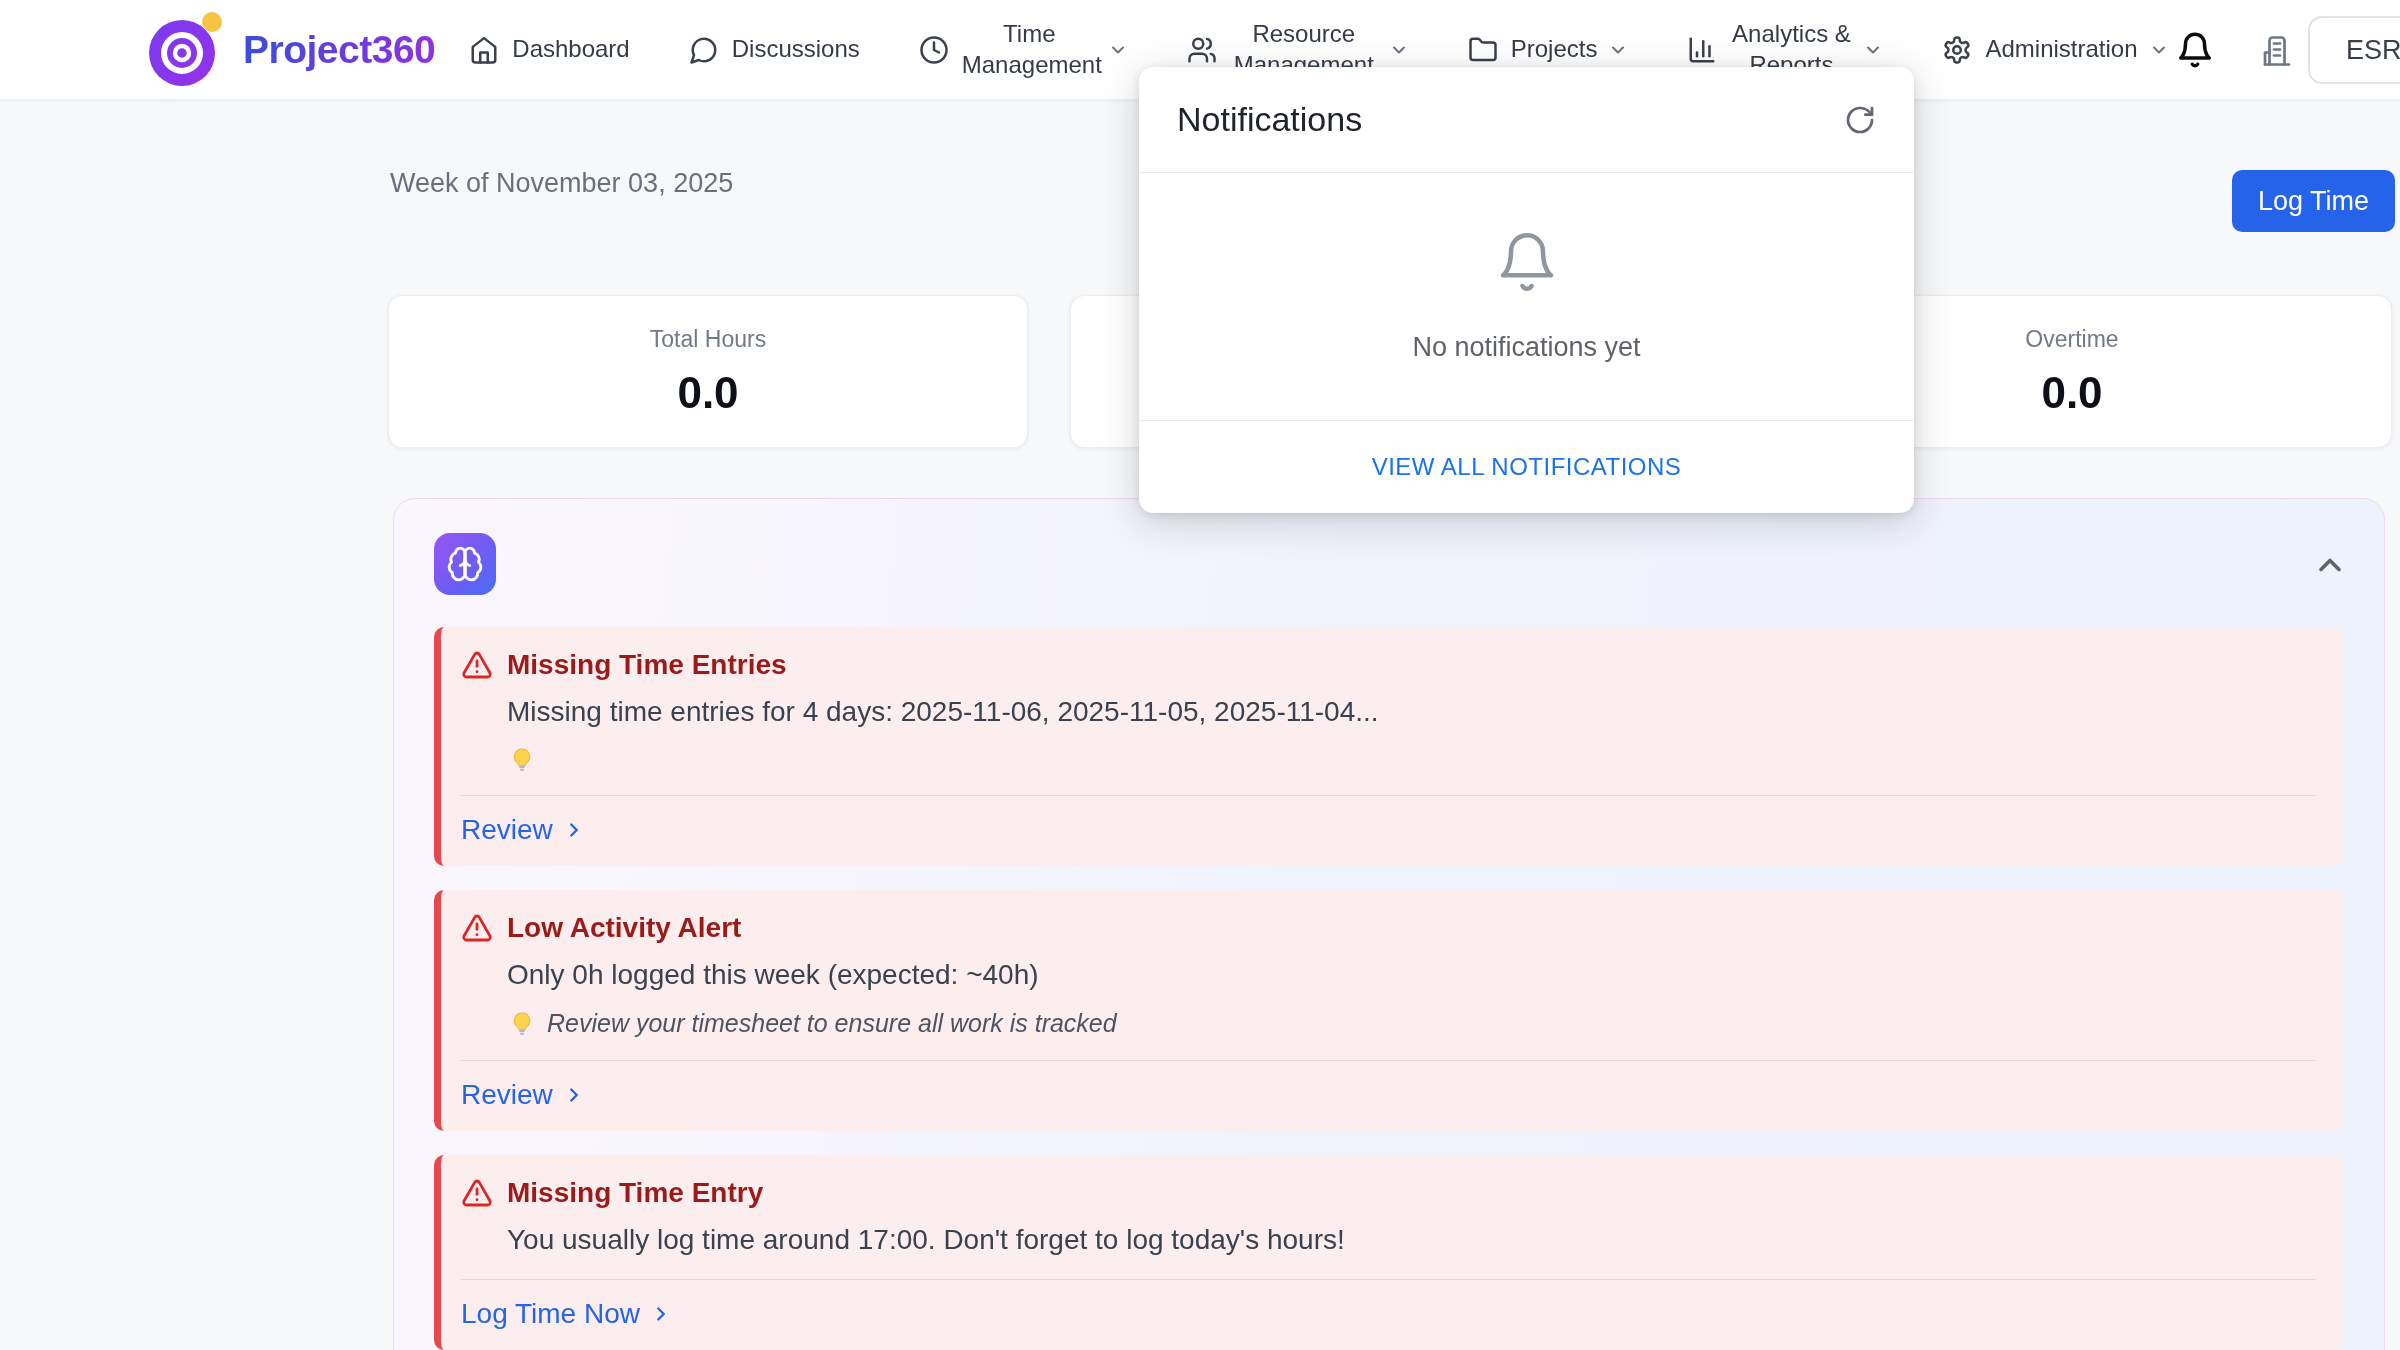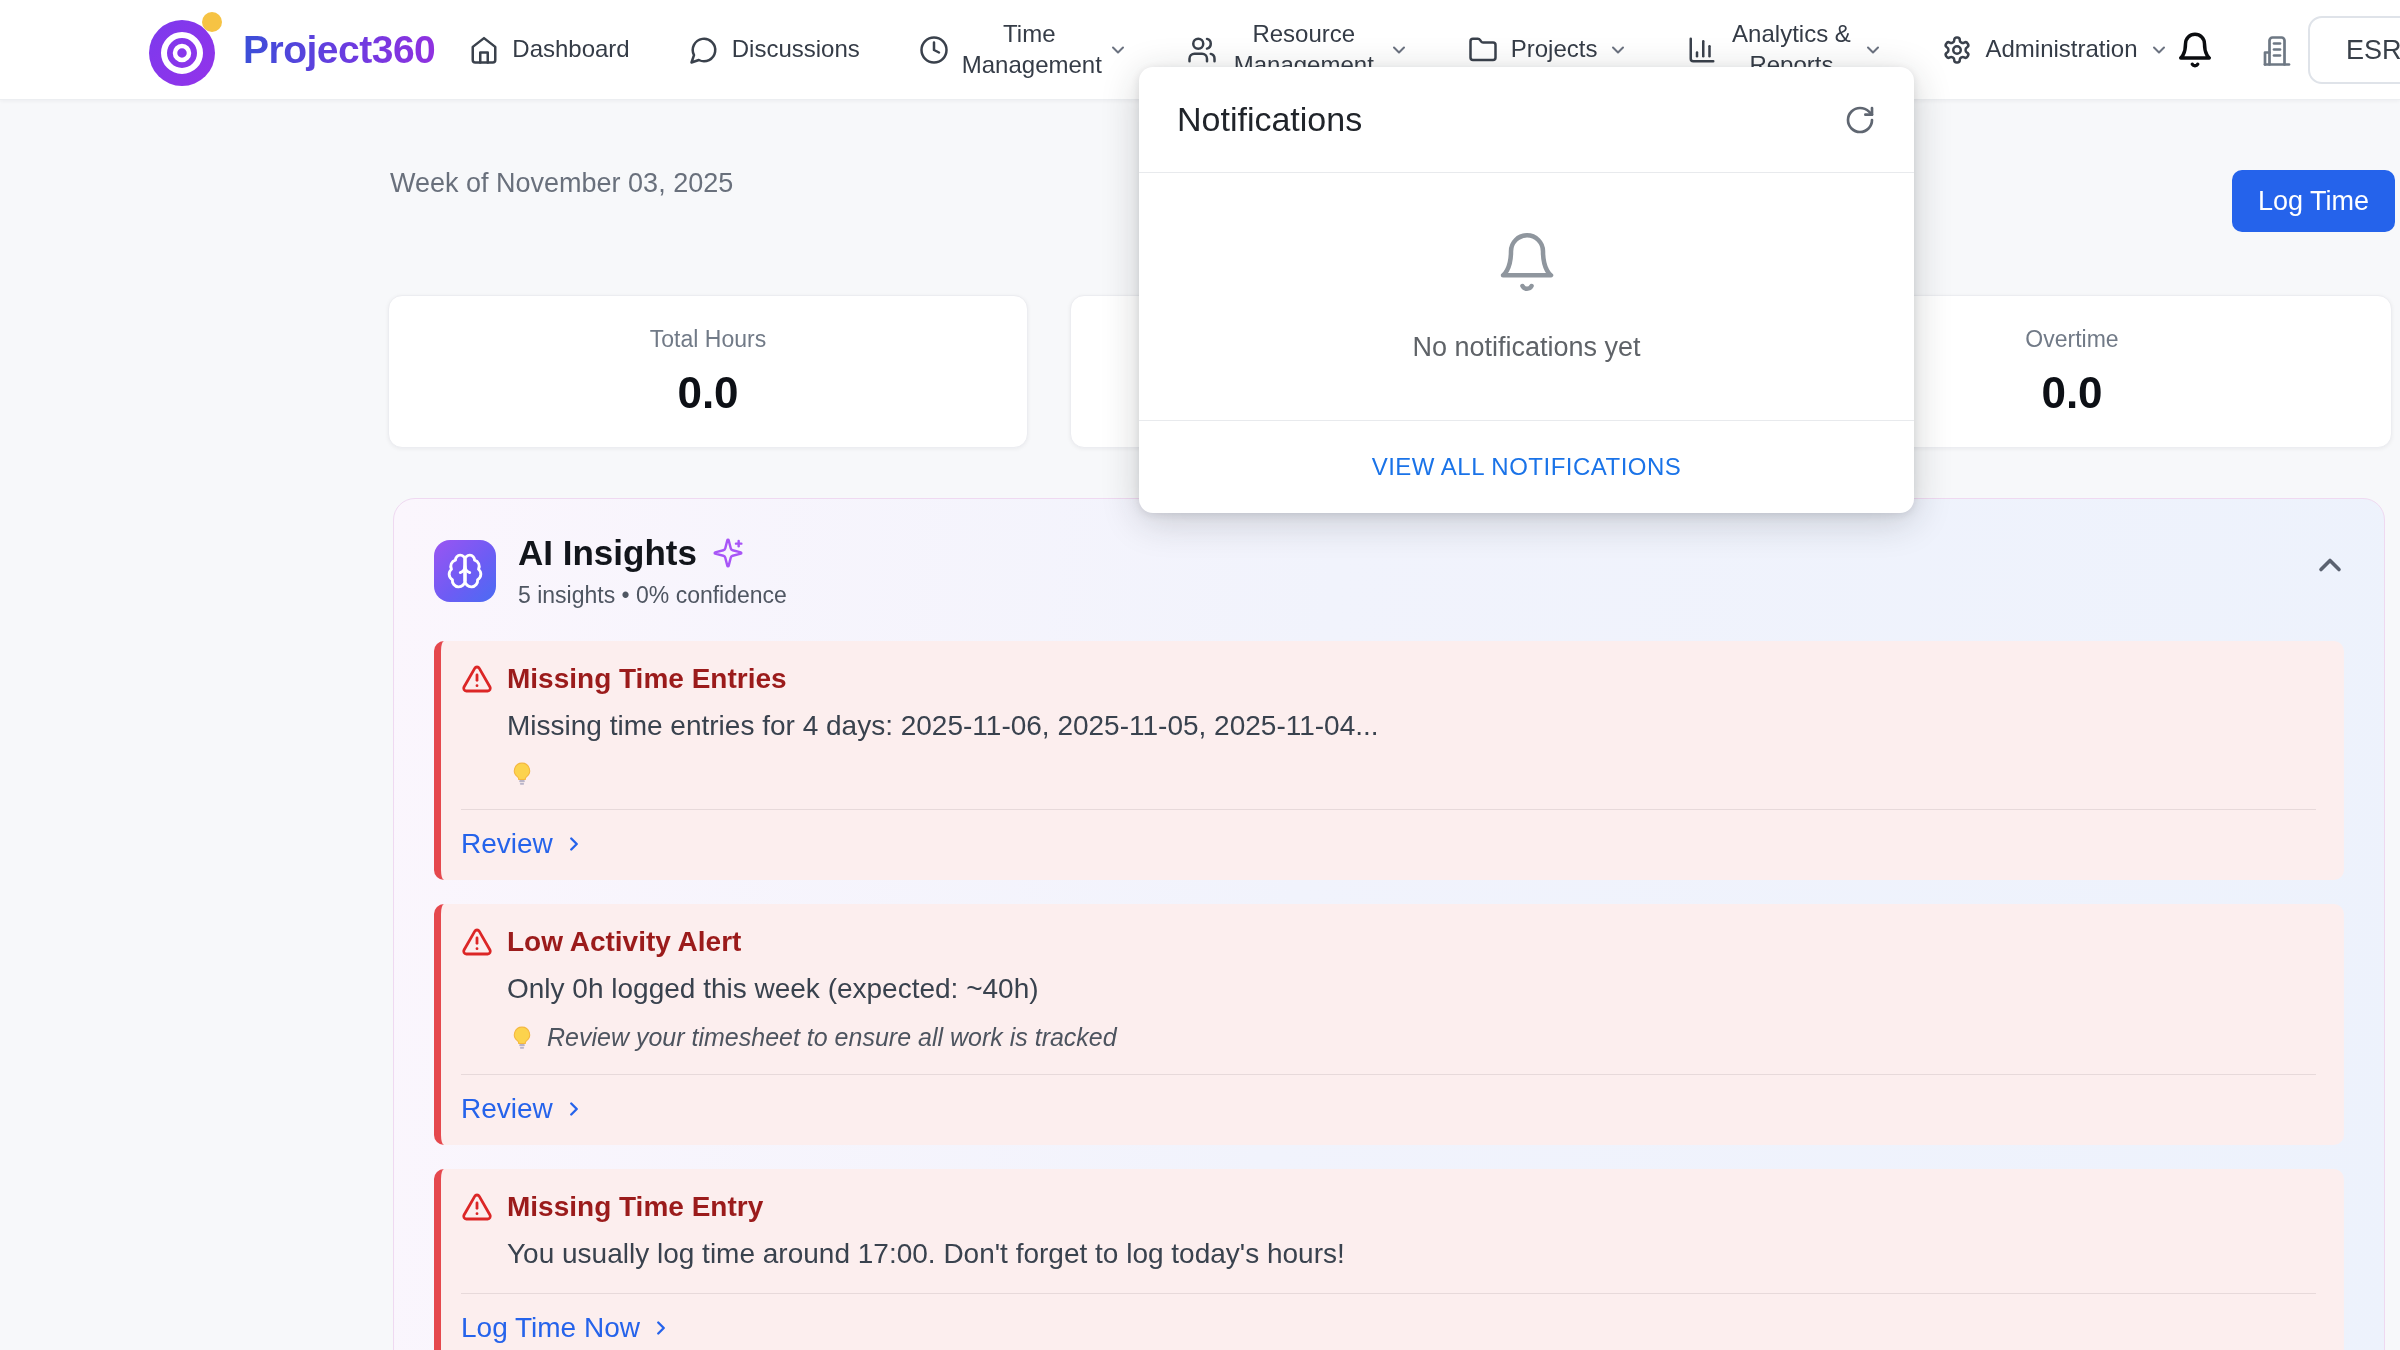--- a/index.html
+++ b/index.html
@@ -294,33 +294,20 @@
   <section class="ai-panel">
     <div class="ai-head">
       <div class="ai-tile">
         <svg width="38" height="38" viewBox="0 0 24 24" fill="none" stroke="currentColor" stroke-width="1.8" stroke-linecap="round" stroke-linejoin="round">
             <path d="M12 5a3 3 0 1 0-5.997.125 4 4 0 0 0-2.526 5.77 4 4 0 0 0 .556 6.588A4 4 0 1 0 12 18Z"></path>
             <path d="M12 5a3 3 0 1 1 5.997.125 4 4 0 0 1 2.526 5.77 4 4 0 0 1-.556 6.588A4 4 0 1 1 12 18Z"></path>
             <path d="M12 5v13"></path>
             <path d="M15 13a4.5 4.5 0 0 1-3-4 4.5 4.5 0 0 1-3 4"></path>
           </svg>
       </div>
-      <div>
-        <div class="ai-title-row">
-          <span class="ai-title">AI Insights</span>
-          <span class="sparkles">
-            <svg width="32" height="32" viewBox="0 0 24 24" fill="none" stroke="currentColor" stroke-width="1.8" stroke-linecap="round" stroke-linejoin="round">
-                <path d="M9.937 15.5A2 2 0 0 0 8.5 14.063l-6.135-1.582a.5.5 0 0 1 0-.962L8.5 9.936A2 2 0 0 0 9.937 8.5l1.582-6.135a.5.5 0 0 1 .963 0L14.063 8.5A2 2 0 0 0 15.5 9.937l6.135 1.581a.5.5 0 0 1 0 .964L15.5 14.063a2 2 0 0 0-1.437 1.437l-1.582 6.135a.5.5 0 0 1-.963 0z"></path>
-                <path d="M20 3v4"></path>
-                <path d="M22 5h-4"></path>
-              </svg>
-          </span>
-        </div>
-        <div class="ai-sub">5 insights • 0% confidence</div>
-      </div>
       <button class="collapse-btn">
         <span>
           <svg width="36" height="36" viewBox="0 0 24 24" fill="none" stroke="currentColor" stroke-width="2.4" stroke-linecap="round" stroke-linejoin="round">
               <path d="m18 15-6-6-6 6"></path>
             </svg>
         </span>
       </button>
     </div>
 
     <div class="insight-card">

